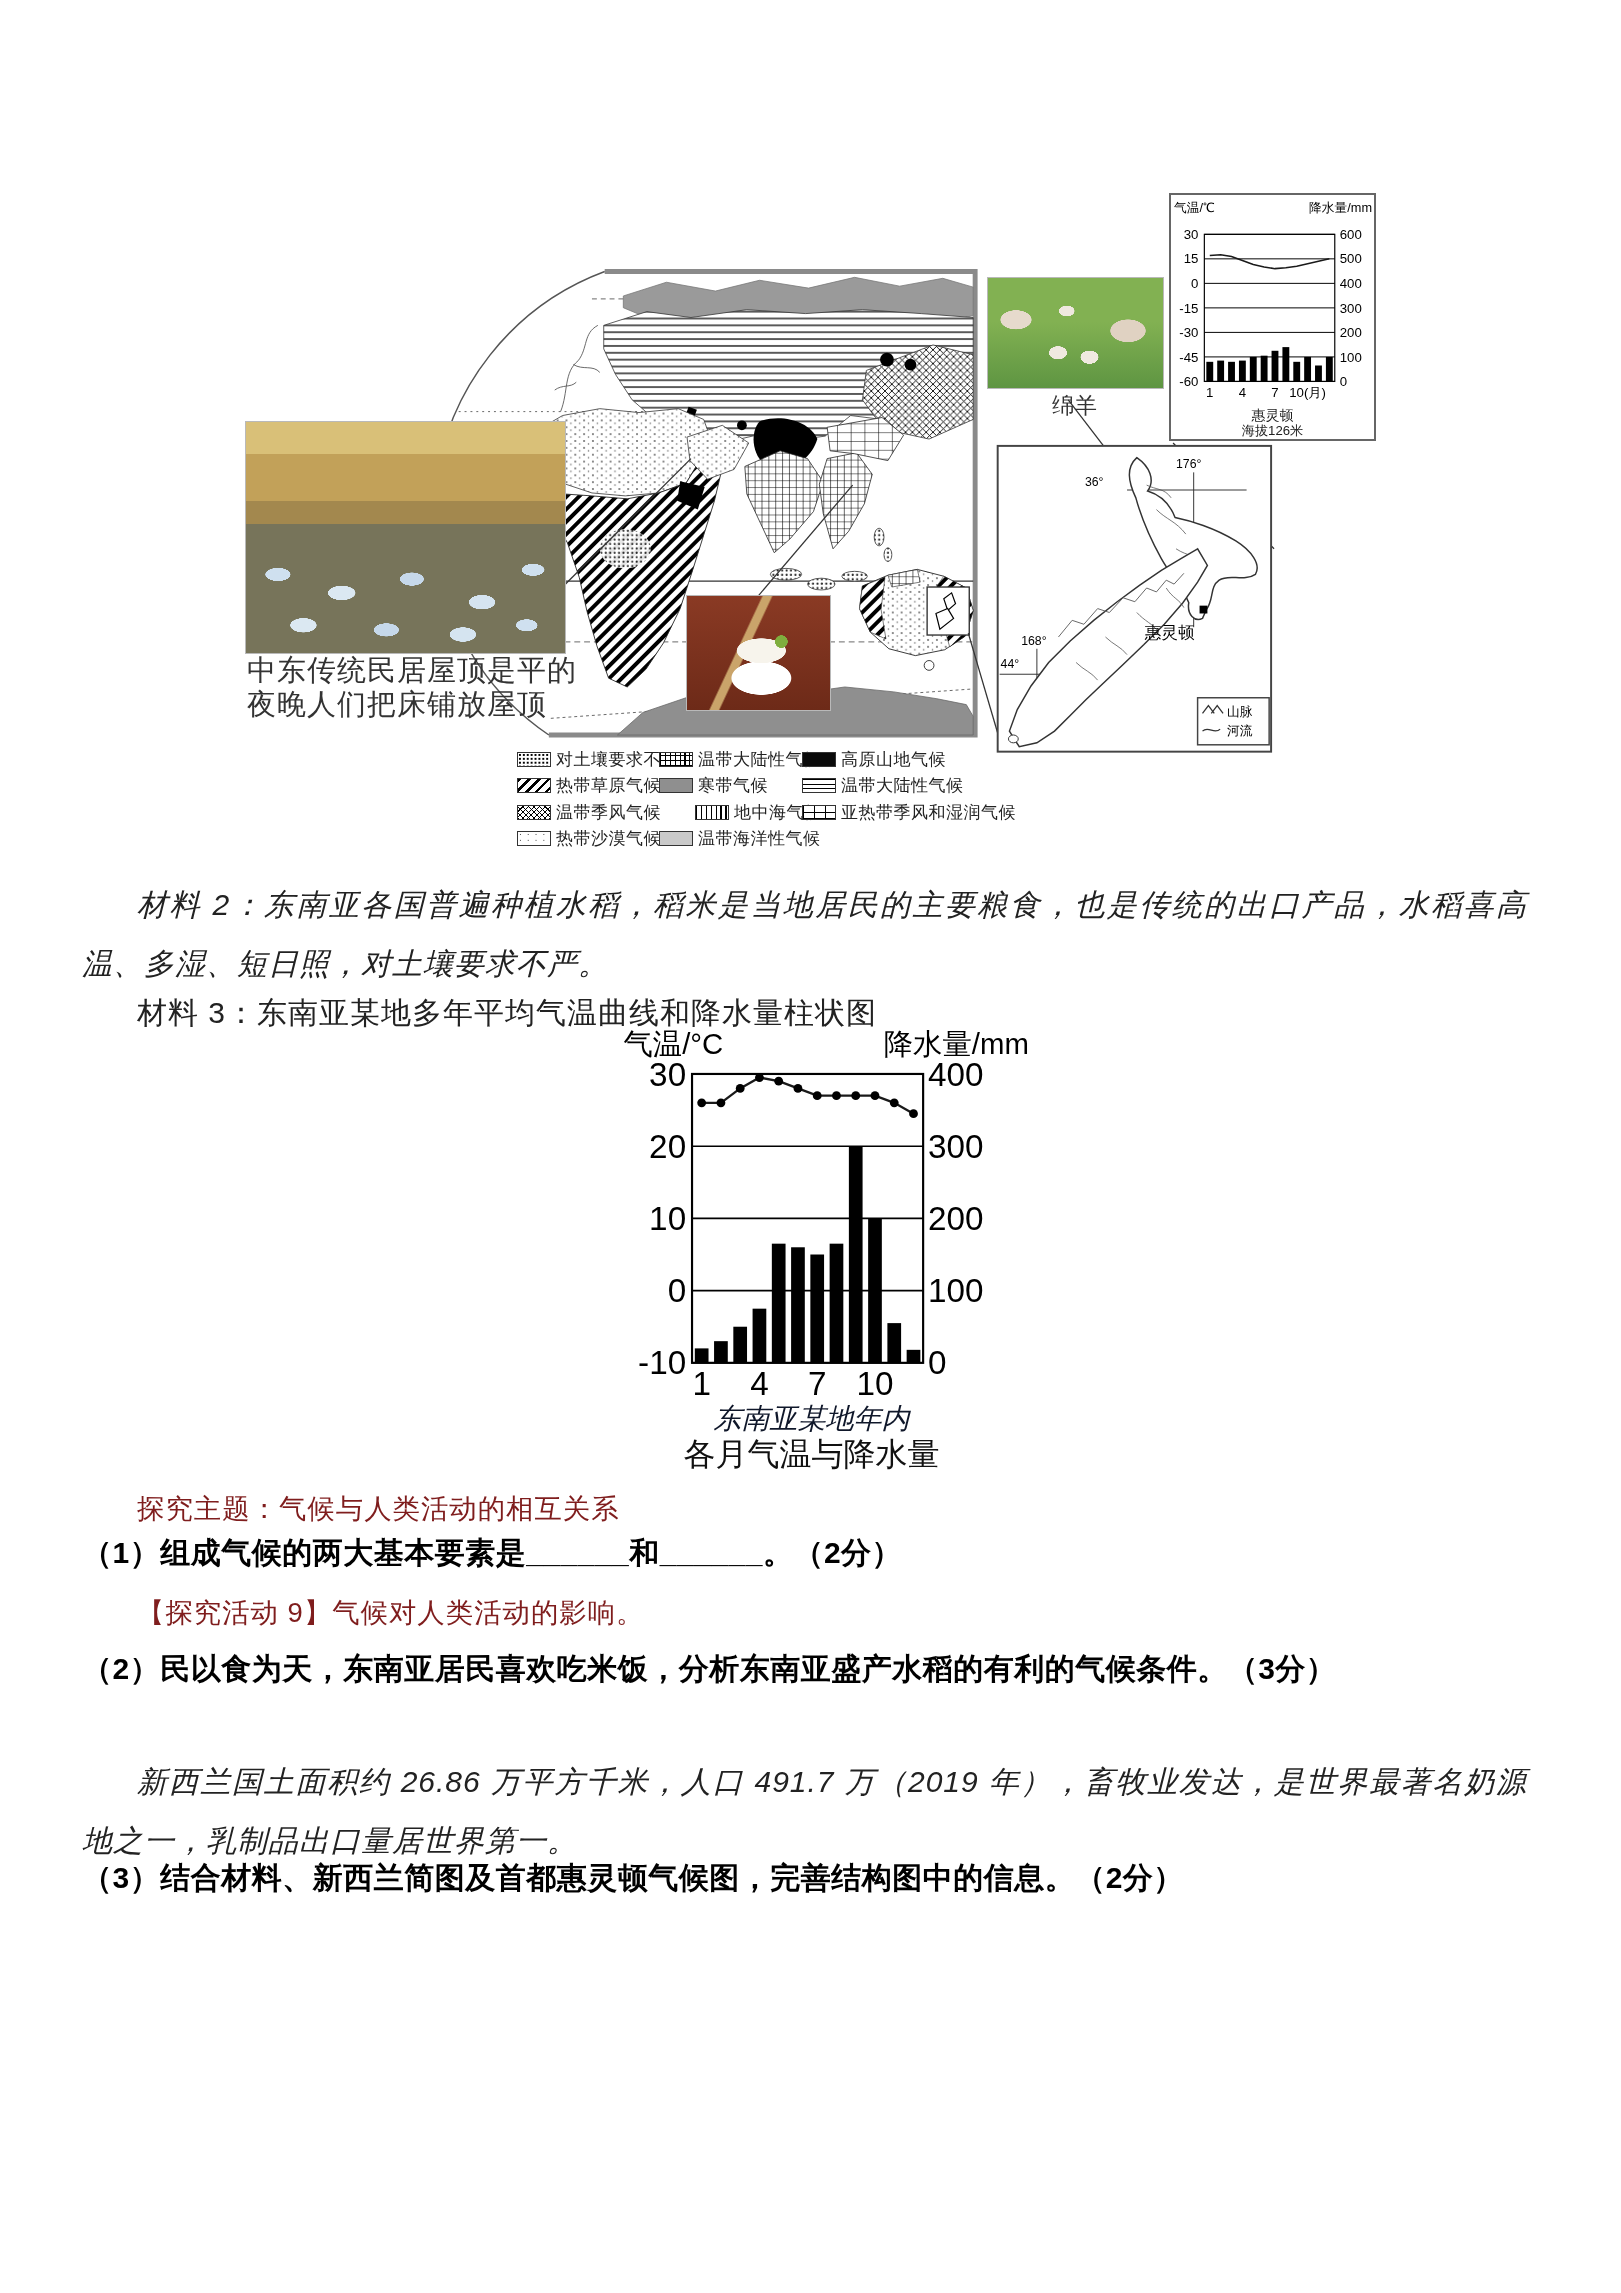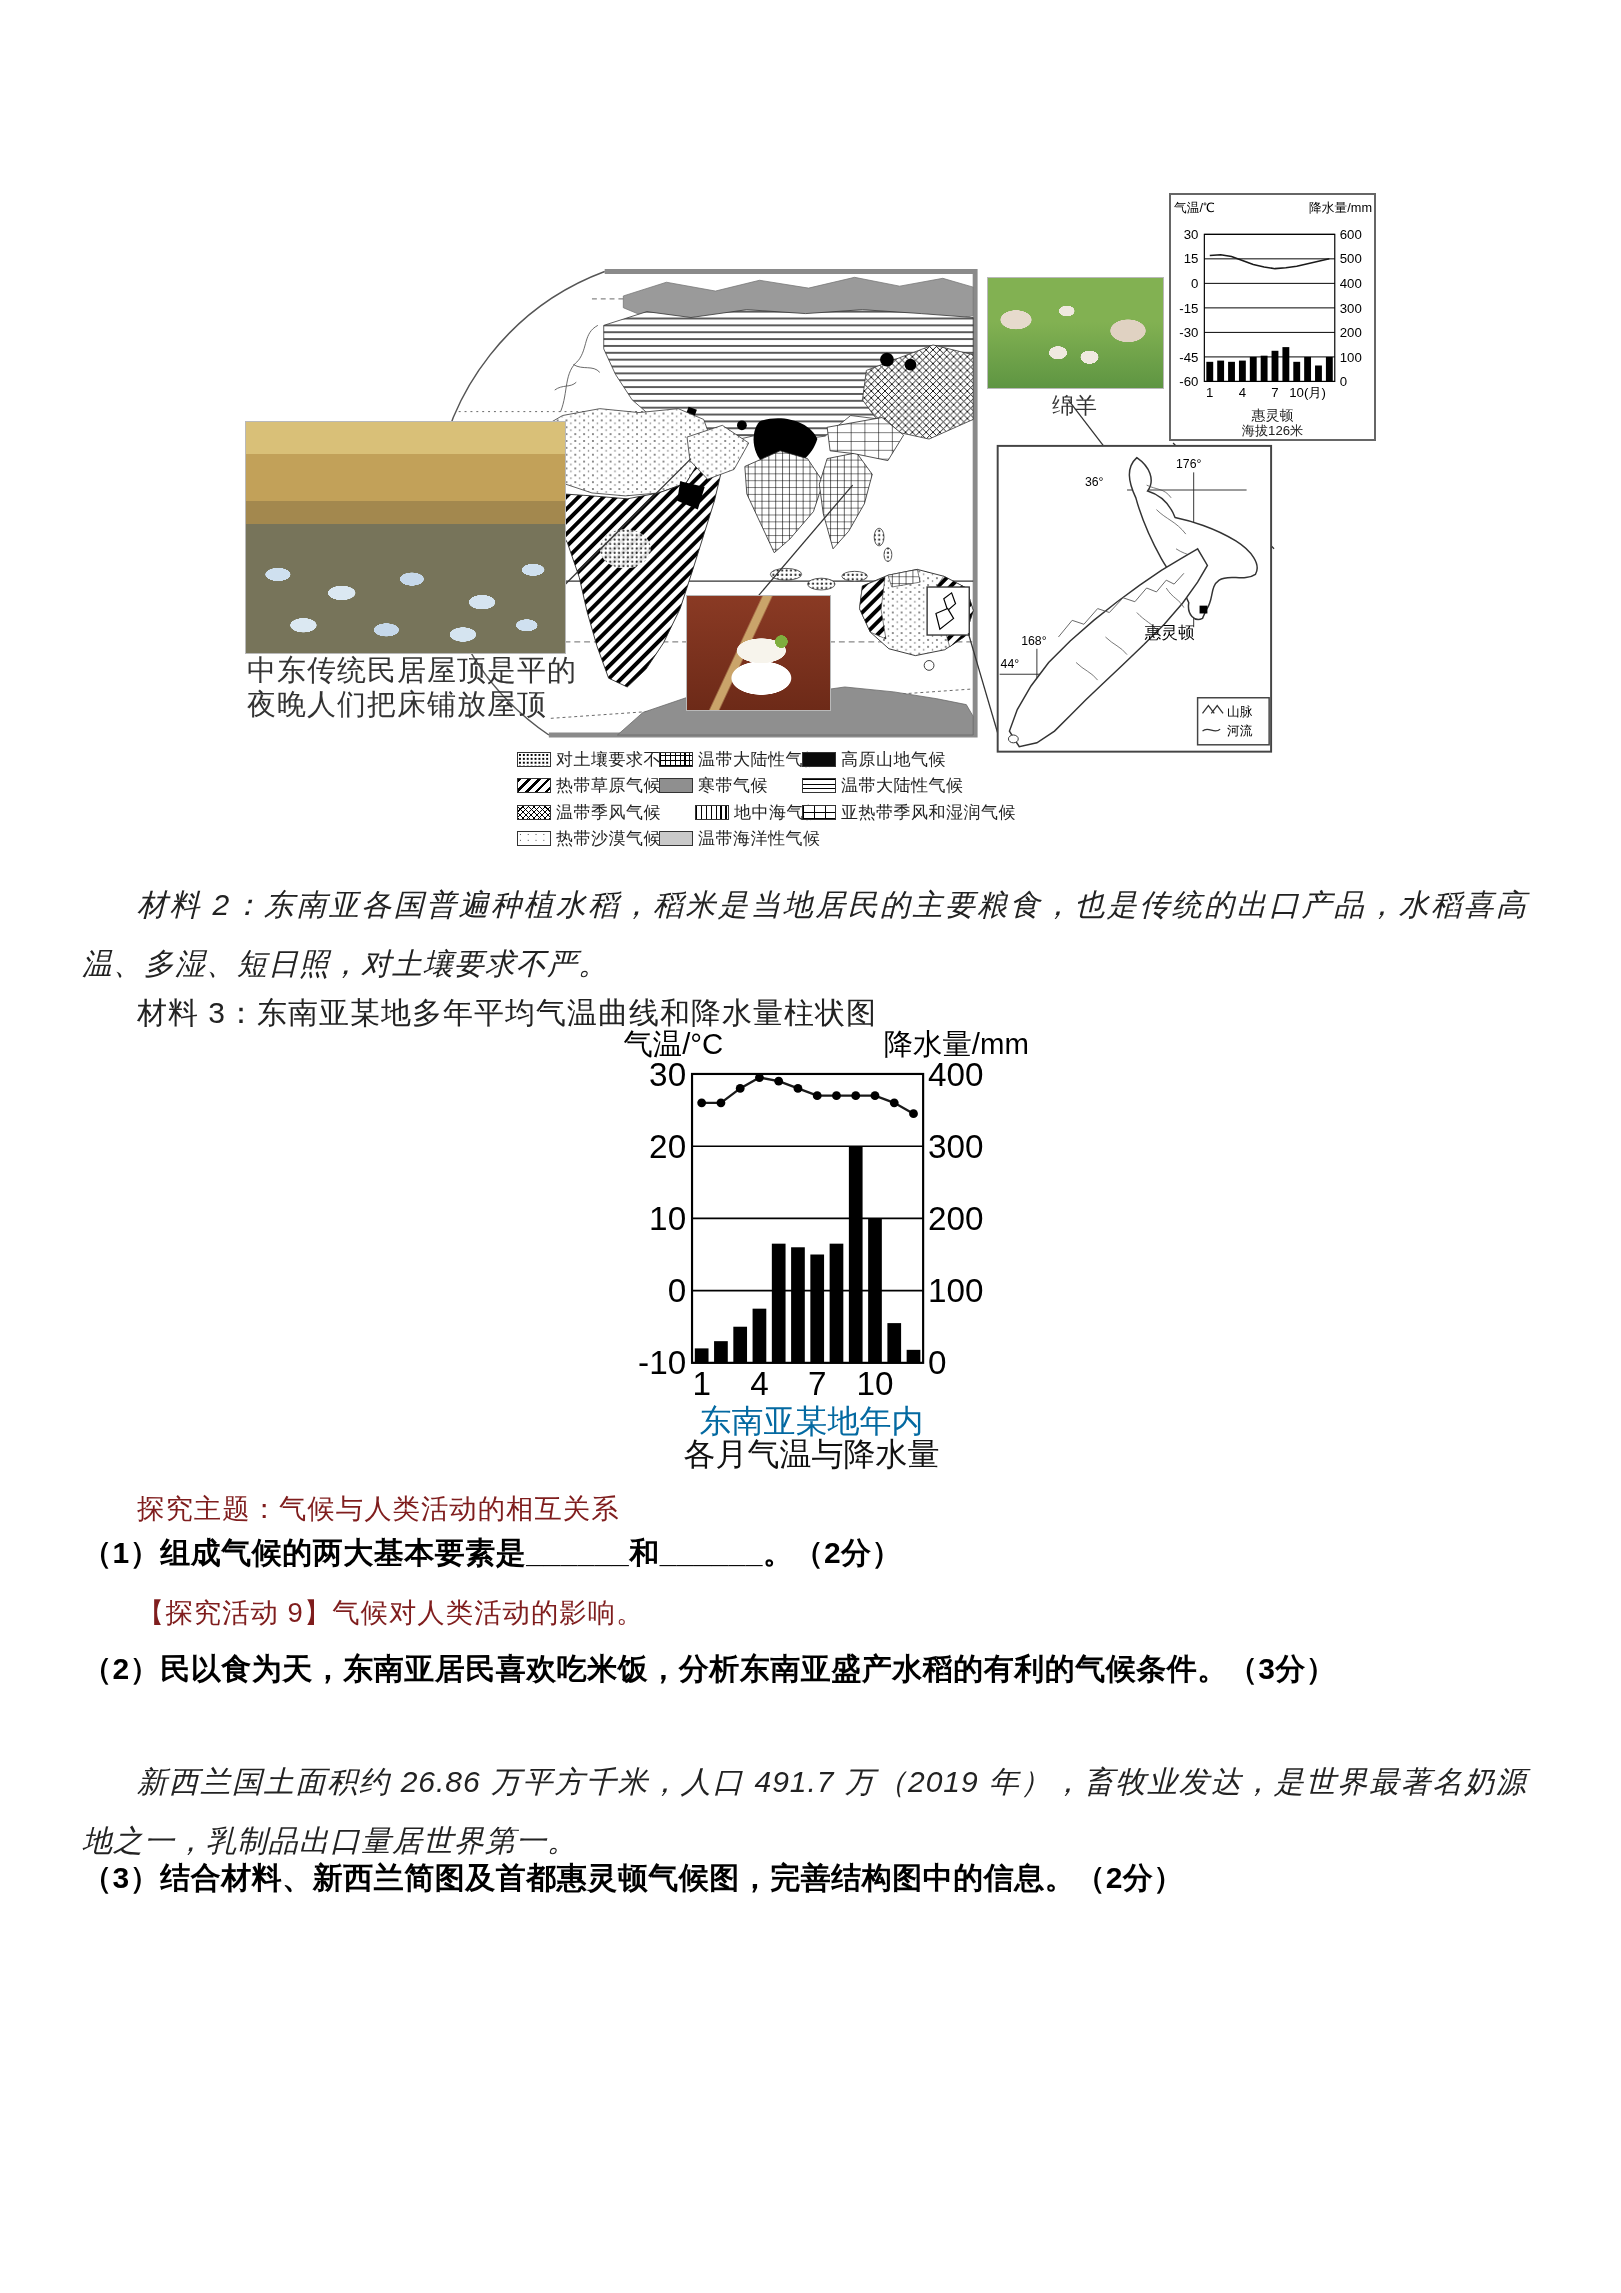--- a/index.html
+++ b/index.html
@@ -350,21 +350,21 @@
       <circle cx="255.5" cy="72.125" r="4.5" fill="#000"></circle>
       <circle cx="275.1666666666667" cy="72.125" r="4.5" fill="#000"></circle>
       <circle cx="294.83333333333337" cy="72.125" r="4.5" fill="#000"></circle>
       <circle cx="314.5" cy="79.5" r="4.5" fill="#000"></circle>
       <circle cx="334.1666666666667" cy="90.5625" r="4.5" fill="#000"></circle>
       <text x="117.83333333333333" y="378" text-anchor="middle" font-size="34">1</text>
       <text x="176.83333333333334" y="378" text-anchor="middle" font-size="34">4</text>
       <text x="235.83333333333334" y="378" text-anchor="middle" font-size="34">7</text>
       <text x="294.83333333333337" y="378" text-anchor="middle" font-size="34">10</text>
     </svg>
-  <div class="abs" style="left:586px;top:1400px;width:451px;text-align:center;font-size:32px;color:#0369a1;">东南亚某地年内</div>
+  <div class="abs" style="left:586px;top:1400px;width:451px;text-align:center;font-size:28px;color:#0f172a;font-style:italic;">东南亚某地年内</div>
   <div class="abs" style="left:586px;top:1433px;width:451px;text-align:center;font-size:32px;color:#111;">各月气温与降水量</div>
 
   <div class="abs kai" style="left:137px;top:1491px;width:1372px;">探究主题：气候与人类活动的相互关系</div>
   <div class="abs question" style="left:82px;top:1533px;width:1445px;">（1）组成气候的两大基本要素是______和______。（2分）</div>
   <div class="abs kai" style="left:137px;top:1595px;width:1372px;">【探究活动 9】气候对人类活动的影响。</div>
   <div class="abs question" style="left:82px;top:1649px;width:1445px;">（2）民以食为天，东南亚居民喜欢吃米饭，分析东南亚盛产水稻的有利的气候条件。（3分）</div>
   <div class="abs para indent" style="left:82px;top:1752px;width:1445px;">新西兰国土面积约 26.86 万平方千米，人口 491.7 万（2019 年），畜牧业发达，是世界最著名奶源地之一，乳制品出口量居世界第一。</div>
   <div class="abs question" style="left:82px;top:1858px;width:1445px;">（3）结合材料、新西兰简图及首都惠灵顿气候图，完善结构图中的信息。（2分）</div>
 </div>
 

